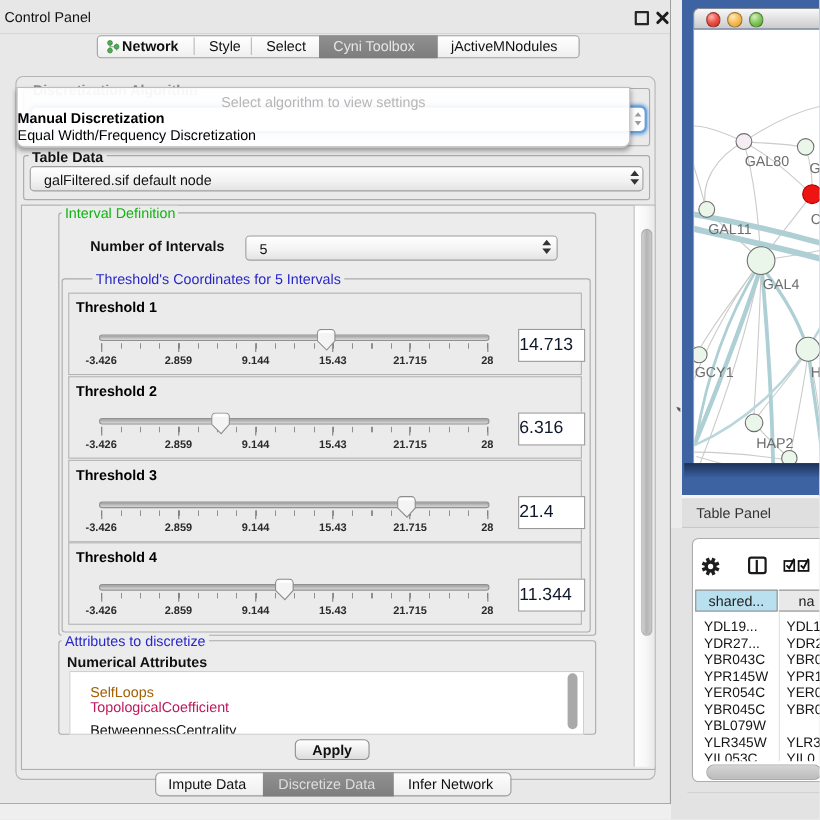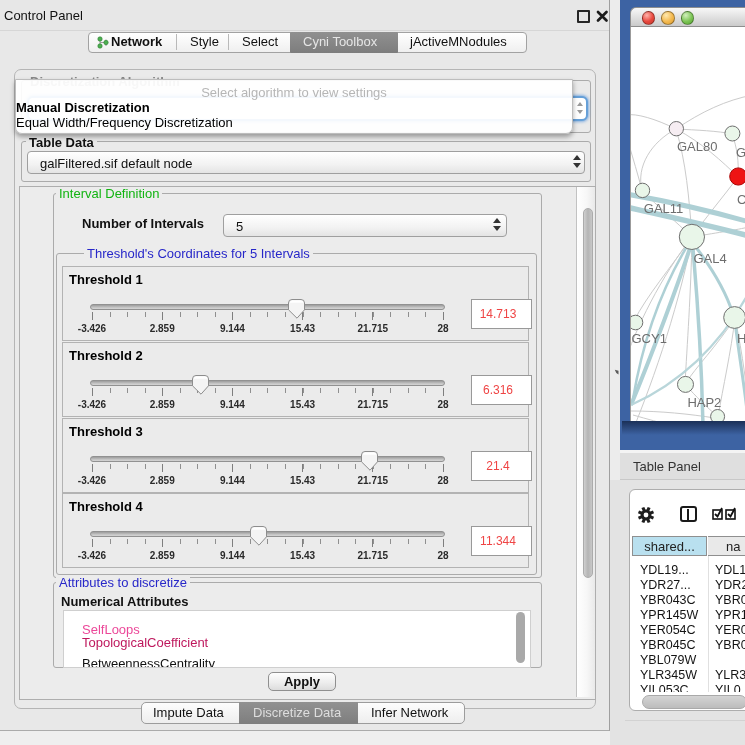--- a/index.html
+++ b/index.html
@@ -17,21 +17,21 @@
   .spdn{border-top:5px solid #333;}
   .panel{position:absolute;border:1px solid #b3b3b3;background:#ebebeb;}
   .thlabel{position:absolute;font-size:13px;font-weight:bold;color:#000000;text-align:center;}
   .track{position:absolute;height:4px;border:1px solid #919191;border-radius:3px;
          background:linear-gradient(#9c9c9c,#c9c9c9 70%,#d4d4d4);}
   .ticks{position:absolute;height:5px;
          background:repeating-linear-gradient(to right,#8f8f8f 0px,#8f8f8f 1px,transparent 1px,transparent 17.55px);}
   .majtick{position:absolute;width:1px;height:8px;background:#7e7e7e;}
   .slabel{position:absolute;font-size:10px;font-weight:bold;color:#2a2a2a;width:44px;text-align:center;}
   .vbox{position:absolute;width:52px;height:28px;background:#fff;border:1px solid #999;
-        font-size:12px;color:#ef4444;text-align:center;line-height:28px;padding-right:7px;}
+        font-size:16px;color:#0f172a;text-align:left;line-height:28px;padding-right:7px;}
   .tabtext{position:absolute;font-size:13px;color:#101010;line-height:20px;white-space:nowrap;}
   .rowtxt{position:absolute;font-size:12.5px;color:#141414;white-space:nowrap;}
 </style></head><body>
 
 <div class="abs" style="left:0;top:0;width:609px;height:730px;background:#e8e8e8;border-right:1px solid #9f9f9f;border-bottom:1px solid #ababab;"></div>
 <div class="abs" style="left:0;top:0;width:609px;height:30px;background:#e7e7e7;border-bottom:1px solid #d6d6d6;"></div>
 <div class="abs t13" style="left:4px;top:8px;">Control Panel</div>
 <div class="abs" style="left:577px;top:10px;width:9px;height:9px;border:2px solid #262626;border-radius:1px;"></div>
 <svg class="abs" style="left:595px;top:9px;" width="15" height="15">
     <path d="M3,3 L11.5,11.5 M11.5,3 L3,11.5" stroke="#1c1c1c" stroke-width="2.7" stroke-linecap="round"></path>
@@ -158,21 +158,21 @@
 <div class="slabel" style="left:421.0px;top:550px;">28</div>
 <svg class="abs" style="left:249.5px;top:526px;" width="18" height="21">
     <path d="M4,0.5 h9 a3.5,3.5 0 0 1 3.5,3.5 v6.8 L9,19.2 L0.5,10.8 v-6.8 A3.5,3.5 0 0 1 4,0.5 z" fill="#f4f4f4" stroke="#8d8d8d" stroke-width="1"></path>
     <path d="M4,1.6 h9 a2.8,2.8 0 0 1 2.6,2.2 l-13.9,0 A2.8,2.8 0 0 1 4,1.6 z" fill="#ffffff"></path>
   </svg>
 <div class="vbox" style="left:471px;top:526px;">11.344</div>
 <div class="grp" style="left:53px;top:582px;width:487px;height:84px;background:#ececec;"></div>
 <div class="gtitle" style="left:56px;top:576px;color:#2727c9;background:#ececec;">Attributes to discretize</div>
 <div class="abs bold" style="left:61px;top:594px;font-size:13px;color:#111;">Numerical Attributes</div>
 <div class="abs" style="left:63px;top:610px;width:466px;height:56px;background:#fff;border:1px solid #cfcfcf;overflow:hidden;">
-    <div style="position:absolute;left:18px;top:11px;font-size:13px;color:#ec4899;">SelfLoops</div>
+    <div style="position:absolute;left:18px;top:11px;font-size:13px;color:#a16207;">SelfLoops</div>
     <div style="position:absolute;left:18px;top:24px;font-size:13px;color:#be185d;">TopologicalCoefficient</div>
     <div style="position:absolute;left:18px;top:45px;font-size:13px;color:#111;">BetweennessCentrality</div>
   </div>
 <div class="abs" style="left:516px;top:612px;width:9px;height:51px;background:#a9a9a9;border-radius:5px;"></div>
 <div class="abs" style="left:268px;top:672px;width:66px;height:17px;border:1px solid #8f8f8f;border-radius:5px;background:linear-gradient(#fefefe,#ececec 60%,#dcdcdc);text-align:center;font-size:13px;font-weight:bold;color:#111;line-height:17px;">Apply</div>
 <div class="abs" style="left:0;top:731px;width:610px;height:14px;background:#efefef;"></div>
 <div class="abs" style="left:141px;top:702px;width:322px;height:20px;background:linear-gradient(#fdfdfd,#eeeeee);border:1px solid #9c9c9c;border-radius:5px;"></div>
 <div class="tabtext" style="left:153px;top:702px;line-height:21px;">Impute Data</div>
 <div class="abs" style="left:239px;top:702px;width:119px;height:21.5px;background:linear-gradient(#919191,#7e7e7e);"></div>
 <div class="tabtext" style="left:253px;top:702px;line-height:21px;color:#dedede;">Discretize Data</div>

